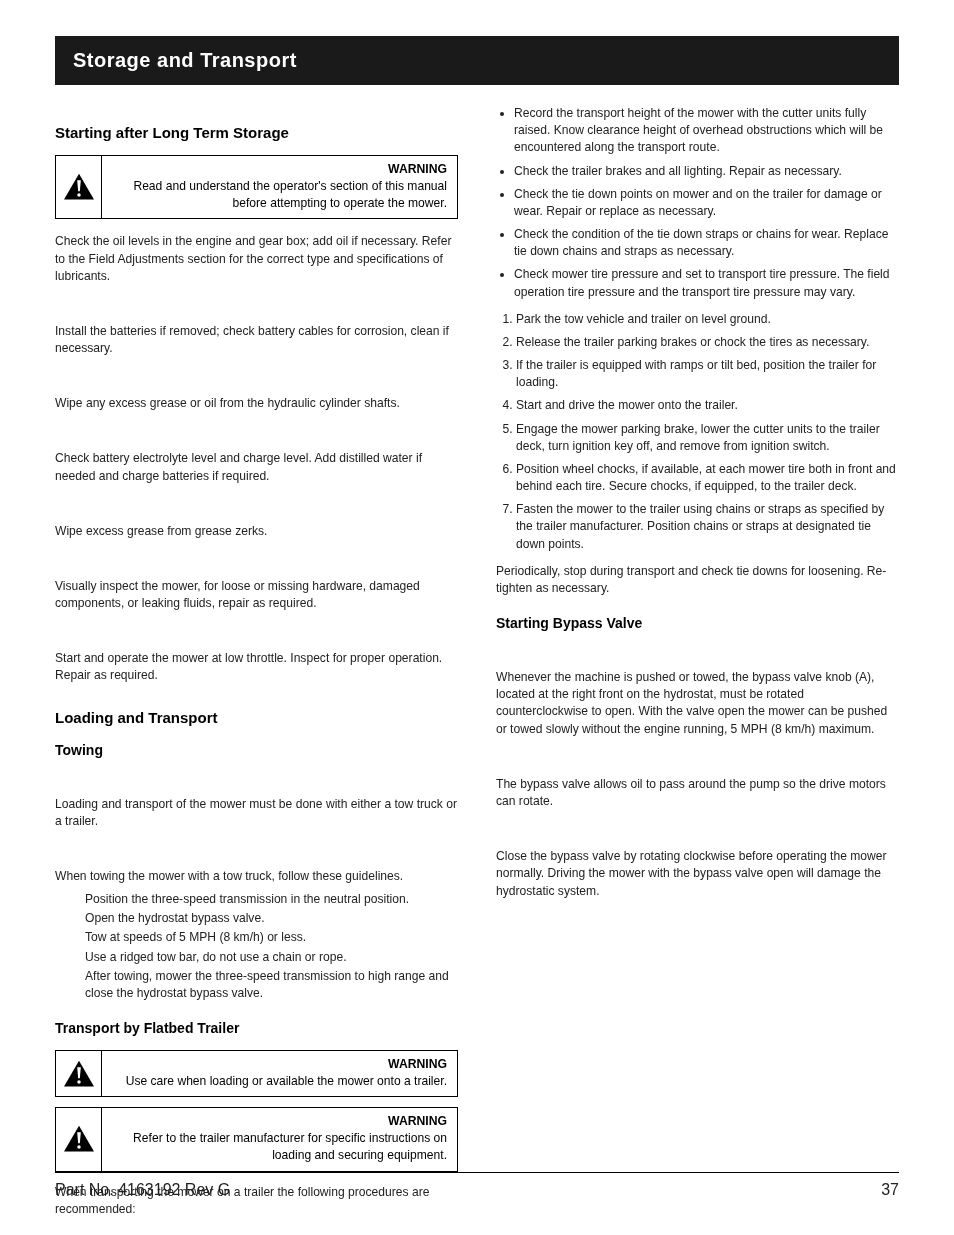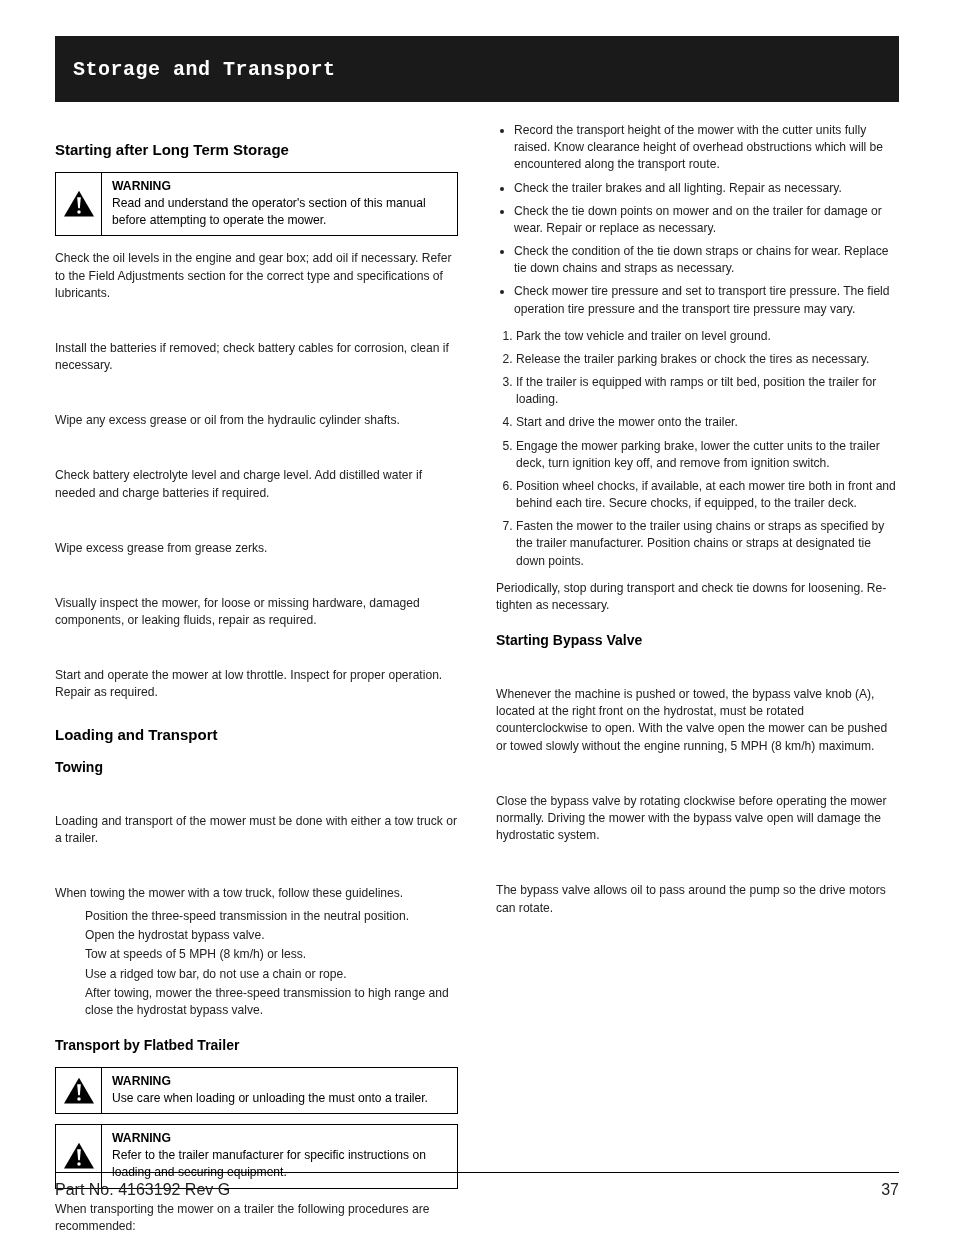--- a/index.html
+++ b/index.html
@@ -9,25 +9,24 @@
     background: #fff;
     font-family: Arial, Helvetica, sans-serif;
     color: #000;
     position: relative;
   }
   .page {
     padding: 36px 55px 0 55px;
   }
   .title-bar {
     background: #1a1a1a;
-    height: 66px;
+    height: 49px;
     display: flex;
     align-items: center;
     padding-left: 18px;
-    font-family: Liberation Mono, monospace;
   }
   .title-bar span {
     color: #fff;
     font-size: 20px;
     font-weight: bold;
     letter-spacing: 0.5px;
   }
   .columns {
     display: flex;
     gap: 38px;
@@ -72,20 +71,21 @@
     border-right: 1.5px solid #000;
     display: flex;
     align-items: center;
     justify-content: center;
     padding: 4px;
   }
   .warn-icon-cell svg { width: 34px; height: 30px; }
   .warn-text-cell {
     flex: 1;
     padding: 6px 10px;
+    text-align: right;
   }
   .warn-title {
     font-weight: bold;
     font-size: 12.2px;
     margin-bottom: 2px;
   }
   .warn-body {
     font-size: 12.1px;
     line-height: 1.42;
   }
@@ -170,21 +170,21 @@
       <div class="warn-box">
         <div class="warn-icon-cell">
           <svg viewBox="0 0 40 36">
             <path d="M20 2 L38 33 L2 33 Z" fill="#000"></path>
             <circle cx="20" cy="27.5" r="2.1" fill="#fff"></circle>
             <path d="M17.8 10 L22.2 10 L21 23 L19 23 Z" fill="#fff"></path>
           </svg>
         </div>
         <div class="warn-text-cell">
           <div class="warn-title">WARNING</div>
-          <div class="warn-body">Use care when loading or unloading the must onto a trailer.</div>
+          <div class="warn-body">Use care when loading or available the mower onto a trailer.</div>
         </div>
       </div>
 
       <div class="warn-box">
         <div class="warn-icon-cell">
           <svg viewBox="0 0 40 36">
             <path d="M20 2 L38 33 L2 33 Z" fill="#000"></path>
             <circle cx="20" cy="27.5" r="2.1" fill="#fff"></circle>
             <path d="M17.8 10 L22.2 10 L21 23 L19 23 Z" fill="#fff"></path>
           </svg>
@@ -216,22 +216,22 @@
         <li>Engage the mower parking brake, lower the cutter units to the trailer deck, turn ignition key off, and remove from ignition switch.</li>
         <li>Position wheel chocks, if available, at each mower tire both in front and behind each tire. Secure chocks, if equipped, to the trailer deck.</li>
         <li>Fasten the mower to the trailer using chains or straps as specified by the trailer manufacturer. Position chains or straps at designated tie down points.</li>
       </ol>
 
       <p class="para" style="margin-top:10px">Periodically, stop during transport and check tie downs for loosening. Re-tighten as necessary.</p>
 
       <div class="section-sub" style="margin-top:18px">Starting Bypass Valve</div>
 
       <p class="para">Whenever the machine is pushed or towed, the bypass valve knob (A), located at the right front on the hydrostat, must be rotated counterclockwise to open. With the valve open the mower can be pushed or towed slowly without the engine running, 5 MPH (8 km/h) maximum.</p>
+      <p class="para">The bypass valve allows oil to pass around the pump so the drive motors can rotate.</p>
       <p class="para">Close the bypass valve by rotating clockwise before operating the mower normally. Driving the mower with the bypass valve open will damage the hydrostatic system.</p>
-      <p class="para">The bypass valve allows oil to pass around the pump so the drive motors can rotate.</p>
     </div>
 
   </div>
 </div>
 
 <div class="footer-line"></div>
 <div class="footer">
   <span>Part No. 4163192 Rev G</span>
   <span>37</span>
 </div>

